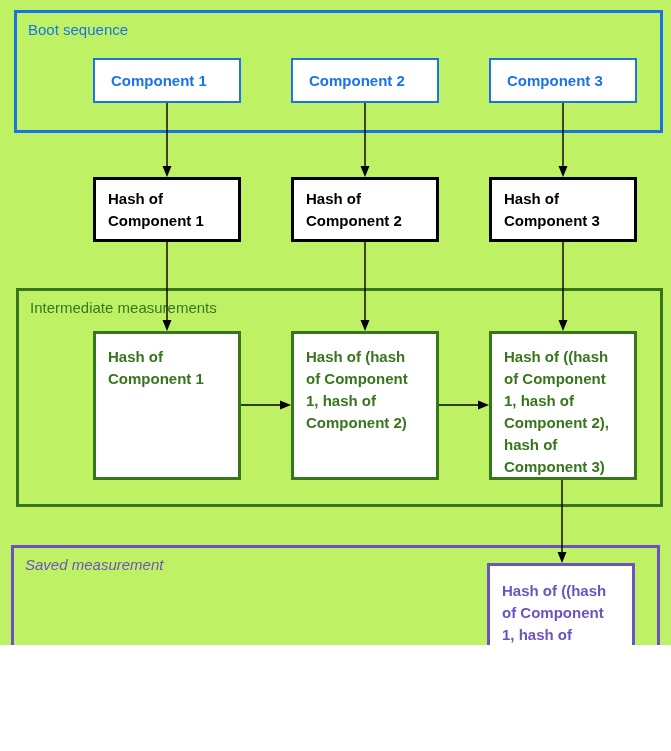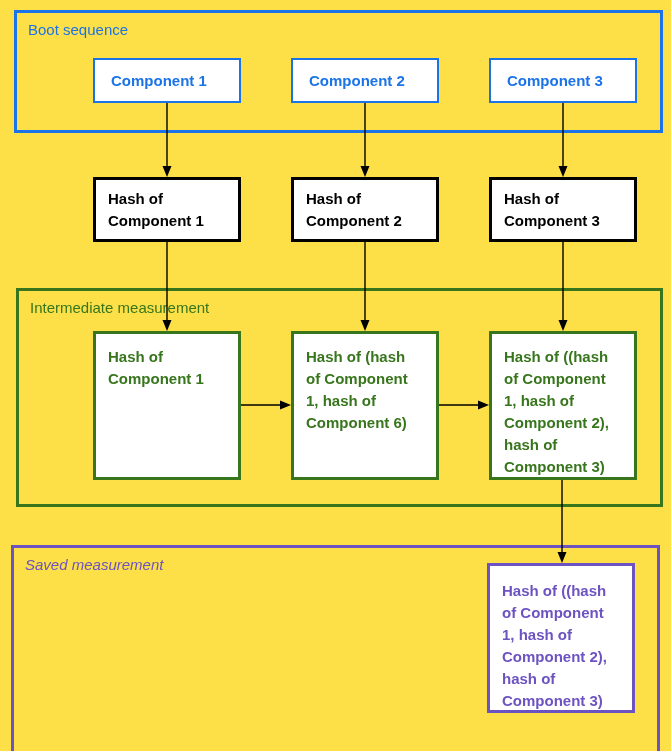--- a/index.html
+++ b/index.html
@@ -1,20 +1,20 @@
 <!DOCTYPE html>
 <html style="--blue: #1a73e8; --green: #38761d; --purple: #6d53c1; --black: #000000;"><head>
 <meta charset="utf-8">
 <style>
   html, body { margin: 0; padding: 0; background: #ffffff; }
   .canvas {
     position: relative;
     width: 671px;
-    height: 751px;
-    background: #fde047;
+    height: 645px;
+    background: #bef264;
     font-family: "Liberation Sans", sans-serif;
     font-size: 15px;
     line-height: 22px;
     overflow: hidden;
   }
   
   .section { position: absolute; box-sizing: border-box; background: transparent; }
   .section-boot   { left: 14px; top: 10px;  width: 649px; height: 123px; border: 3px solid var(--blue); }
   .section-inter  { left: 16px; top: 288px; width: 647px; height: 219px; border: 3px solid var(--green); }
   .section-saved  { left: 11px; top: 545px; width: 649px; height: 211px; border: 3px solid var(--purple); font-style: italic; }
@@ -47,21 +47,21 @@
 </head>
 <body>
 
 <div class="canvas">
 
   <div class="section section-boot">
     <div class="section-label">Boot sequence</div>
   </div>
 
   <div class="section section-inter">
-    <div class="section-label">Intermediate measurement</div>
+    <div class="section-label">Intermediate measurements</div>
   </div>
 
   <div class="section section-saved">
     <div class="section-label">Saved measurement</div>
   </div>
 
   <div class="node blue-node comp1">
     <span class="node-text">Component 1</span>
   </div>
   <div class="node blue-node comp2">
@@ -85,21 +85,21 @@
   </div>
 
   <div class="node green-node meas1">
     <span class="node-text">Hash of
 Component 1</span>
   </div>
   <div class="node green-node meas2">
     <span class="node-text">Hash of (hash
 of Component
 1, hash of
-Component 6)</span>
+Component 2)</span>
   </div>
   <div class="node green-node meas3">
     <span class="node-text">Hash of ((hash
 of Component
 1, hash of
 Component 2),
 hash of
 Component 3)</span>
   </div>
 

